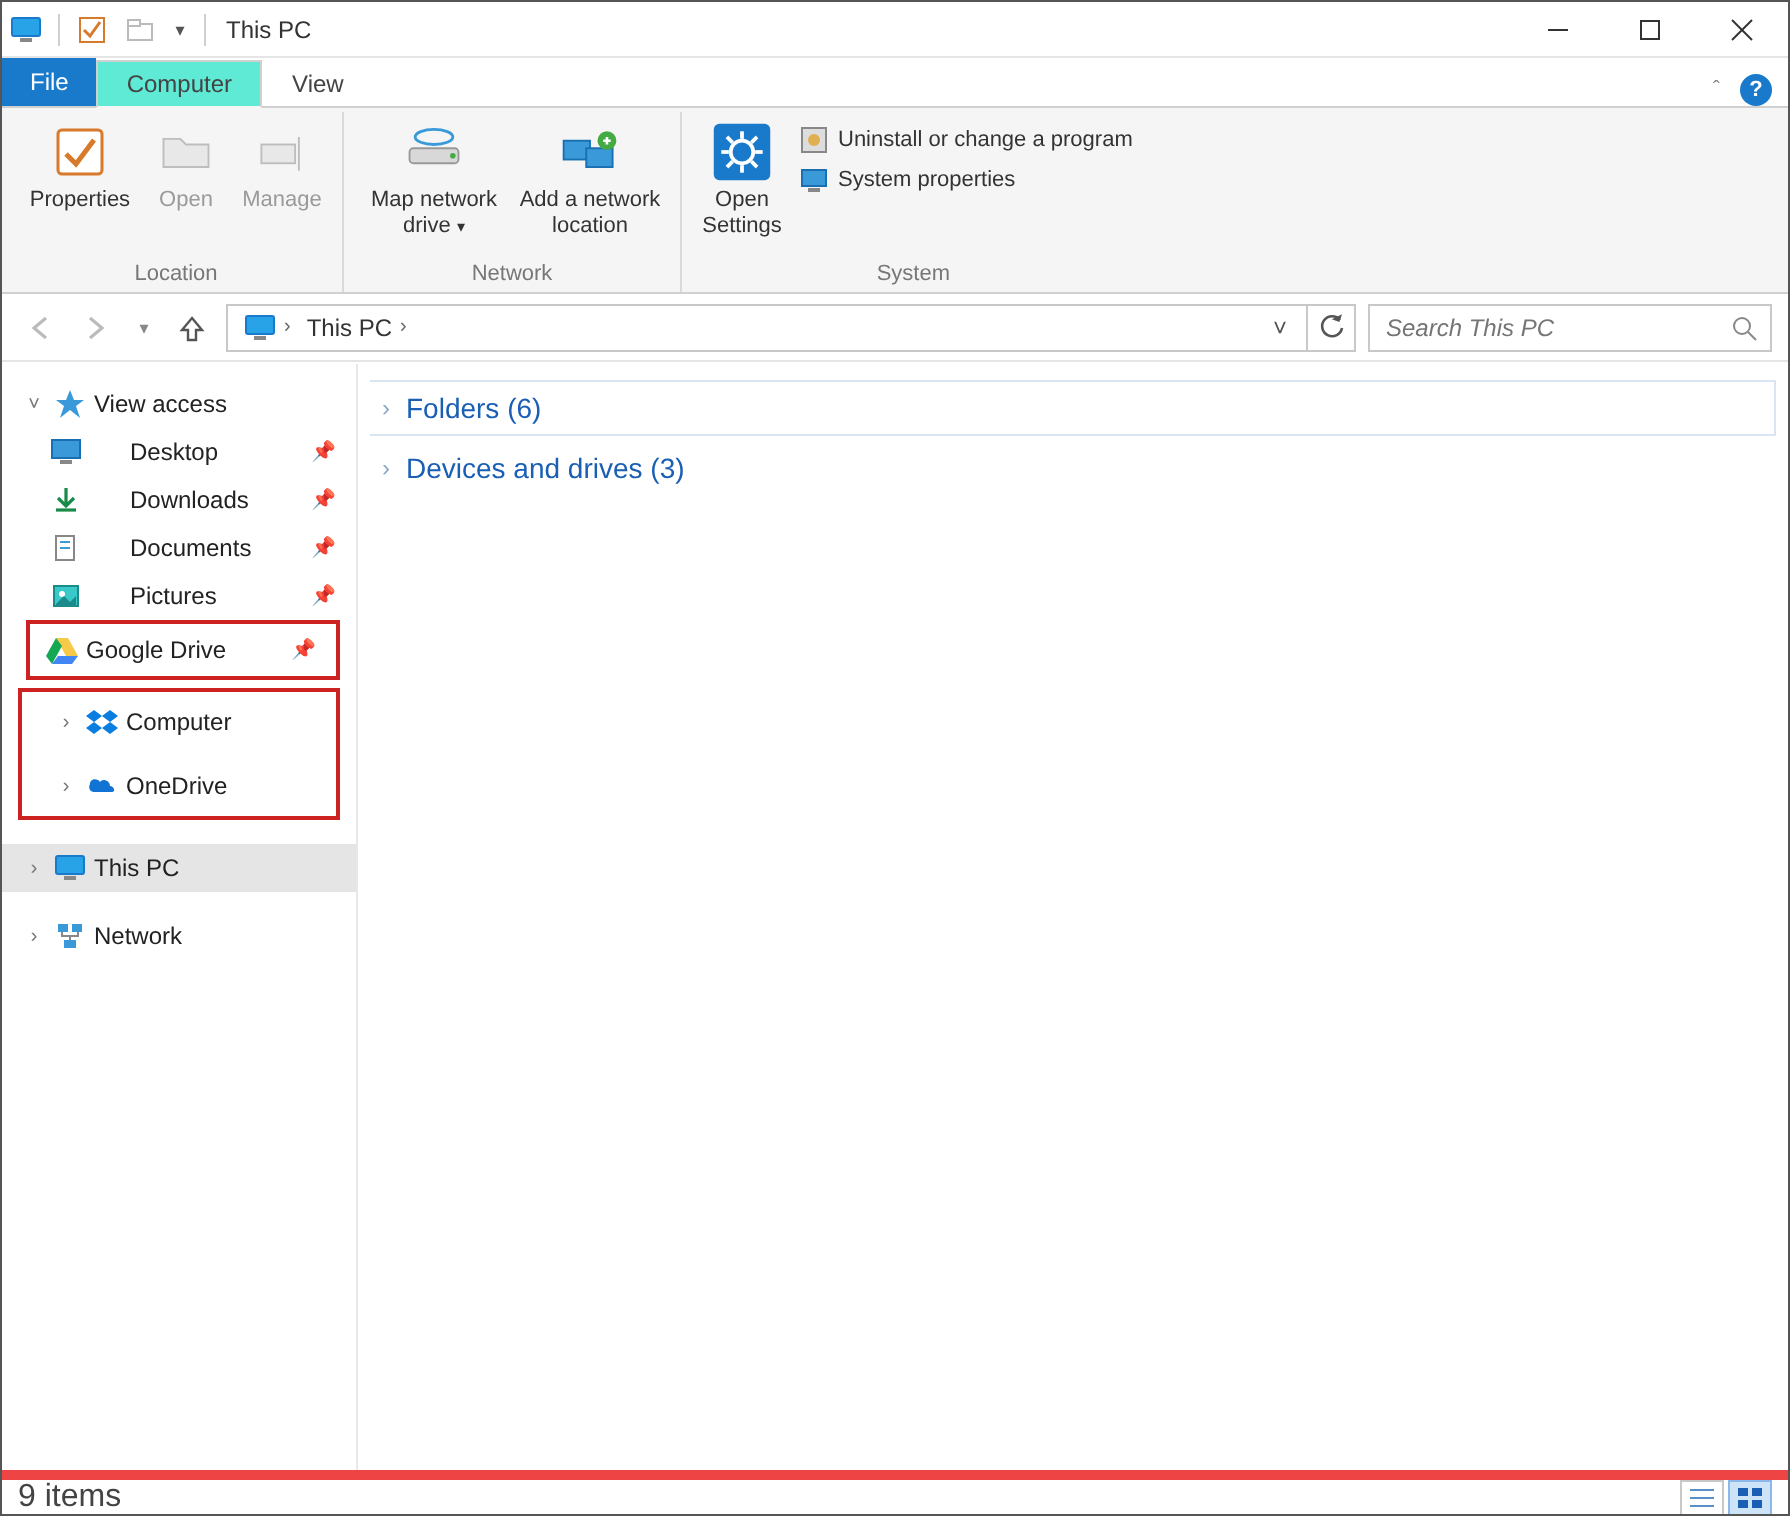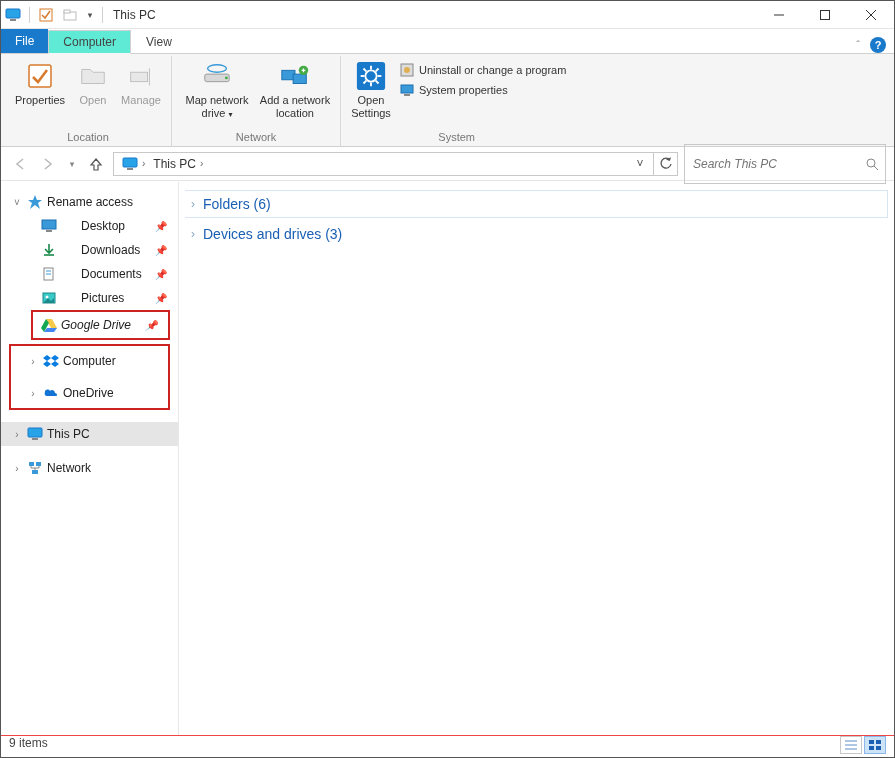--- a/index.html
+++ b/index.html
@@ -107,21 +107,21 @@
     flex:1; height:24px; border:1px solid #c8c8c8;
     display:flex; align-items:center; padding:0 4px;
   }
   .addrbox .crumb { display:flex;align-items:center; gap:4px; font-size:12px; color:#333; padding:0 4px; }
   .addrbox .crumb .chev { color:#666; font-size:10px; }
   .addrbox .spacer { flex:1; }
   .addr-dd { width:18px; text-align:center; color:#555; }
   .refresh { width:24px;height:24px; border:1px solid #c8c8c8; border-left:none;
     display:flex;align-items:center;justify-content:center; color:#555;}
   .searchbox {
-    width:202px; height:40px; border:1px solid #c8c8c8;
+    width:202px; height:24px; border:1px solid #c8c8c8;
     display:flex; align-items:center; padding:0 6px; color:#888;
   }
   .searchbox input {
     flex:1; border:none; outline:none; font-size:12px; color:#888; font-style:italic;
     background:transparent;
   }
 
   
   .body {
     display:flex; position:absolute; top:181px; bottom:22px; left:0; right:0;
@@ -129,54 +129,54 @@
   .sidebar {
     width:178px; border-right:1px solid #e8e8e8;
     padding-top:8px;
     overflow:hidden;
   }
   .tree-item {
     display:flex; align-items:center; height:24px;
     padding-left:10px; gap:4px; font-size:12px; color:#222;
     position:relative;
   }
-  .tree-item.child { padding-left:40px;gap:24px; }
+  .tree-item.child { padding-left:24px;gap:24px; }
   .tree-item.selected { background:#e5e5e5; }
   .tree-item .exp { width:12px; color:#777; font-size:10px; display:inline-block; text-align:center;}
   .tree-item .ticon { width:16px;height:16px; display:flex;align-items:center;justify-content:center; }
   .tree-item .pin {
     position:absolute; right:10px; color:#999; font-size:10px;
   }
   .sidebar .gap { height:10px; }
   .hl-red {
     border:2px solid #c22; margin:2px 8px; padding:1px 0;
   }
   .hl-red .tree-item { padding-left:16px; }
-  .hl-red.single { margin:0 8px 4px 30px;font-style:italic; }
+  .hl-red.single { margin:0 8px 4px 12px; }
   .hl-red.single .tree-item { padding-left:8px; }
 
   
   .main { flex:1; padding:8px 6px 0 6px; }
   .section-head {
     height:28px; border:1px solid #d8e6f3; border-left:none;
     display:flex; align-items:center; font-size:14px; color:#1a5fb4;
     padding-left:6px;
     margin-bottom:2px;
     background:#fff;
   }
   .section-head.noborder { border:none; }
   .section-head .chev2 { color:#8aa8c6; margin-right:8px; font-size:12px; }
 
   
   .statusbar {
     position:absolute; bottom:0; left:0; right:0;
-    height:22px; border-top:1px solid #ef4444;
+    height:22px; border-top:5px solid #ef4444;
     background:#fff;
-    display:flex; align-items:flex-start; padding:0 8px;
-    font-size:12px; color:#444;
+    display:flex; align-items:center; padding:0 8px;
+    font-size:16px; color:#444;
   }
   .statusbar .viewbtn {
     width:22px;height:18px;border:1px solid #c8c8c8; margin-left:2px;
     display:flex;align-items:center;justify-content:center; font-size:10px; color:#444;
   }
   .statusbar .viewbtn.active { background:#cde3f8; border-color:#8bb8e8; color:#1a5fb4;}
 
   svg { display:block; }
 </style>
 </head>
@@ -408,21 +408,21 @@
 
   <div class="sidebar">
 
     <div class="tree-item">
       <span class="exp">˅</span>
       <span class="ticon">
         <svg width="16" height="16">
             <path d="M8 1 L10 6 L15 6 L11 9 L13 15 L8 11 L3 15 L5 9 L1 6 L6 6 Z" fill="#3a9ad9"></path>
           </svg>
       </span>
-      <span>Rename access</span>
+      <span>View access</span>
     </div>
 
     <div class="tree-item child">
       <span class="ticon">
         <svg width="16" height="16">
             <rect x="1" y="2" width="14" height="9" fill="#3a9ad9" stroke="#1a6fb0"></rect>
             <rect x="5" y="12" width="6" height="2" fill="#888"></rect>
           </svg>
       </span>
       <span>Desktop</span>

